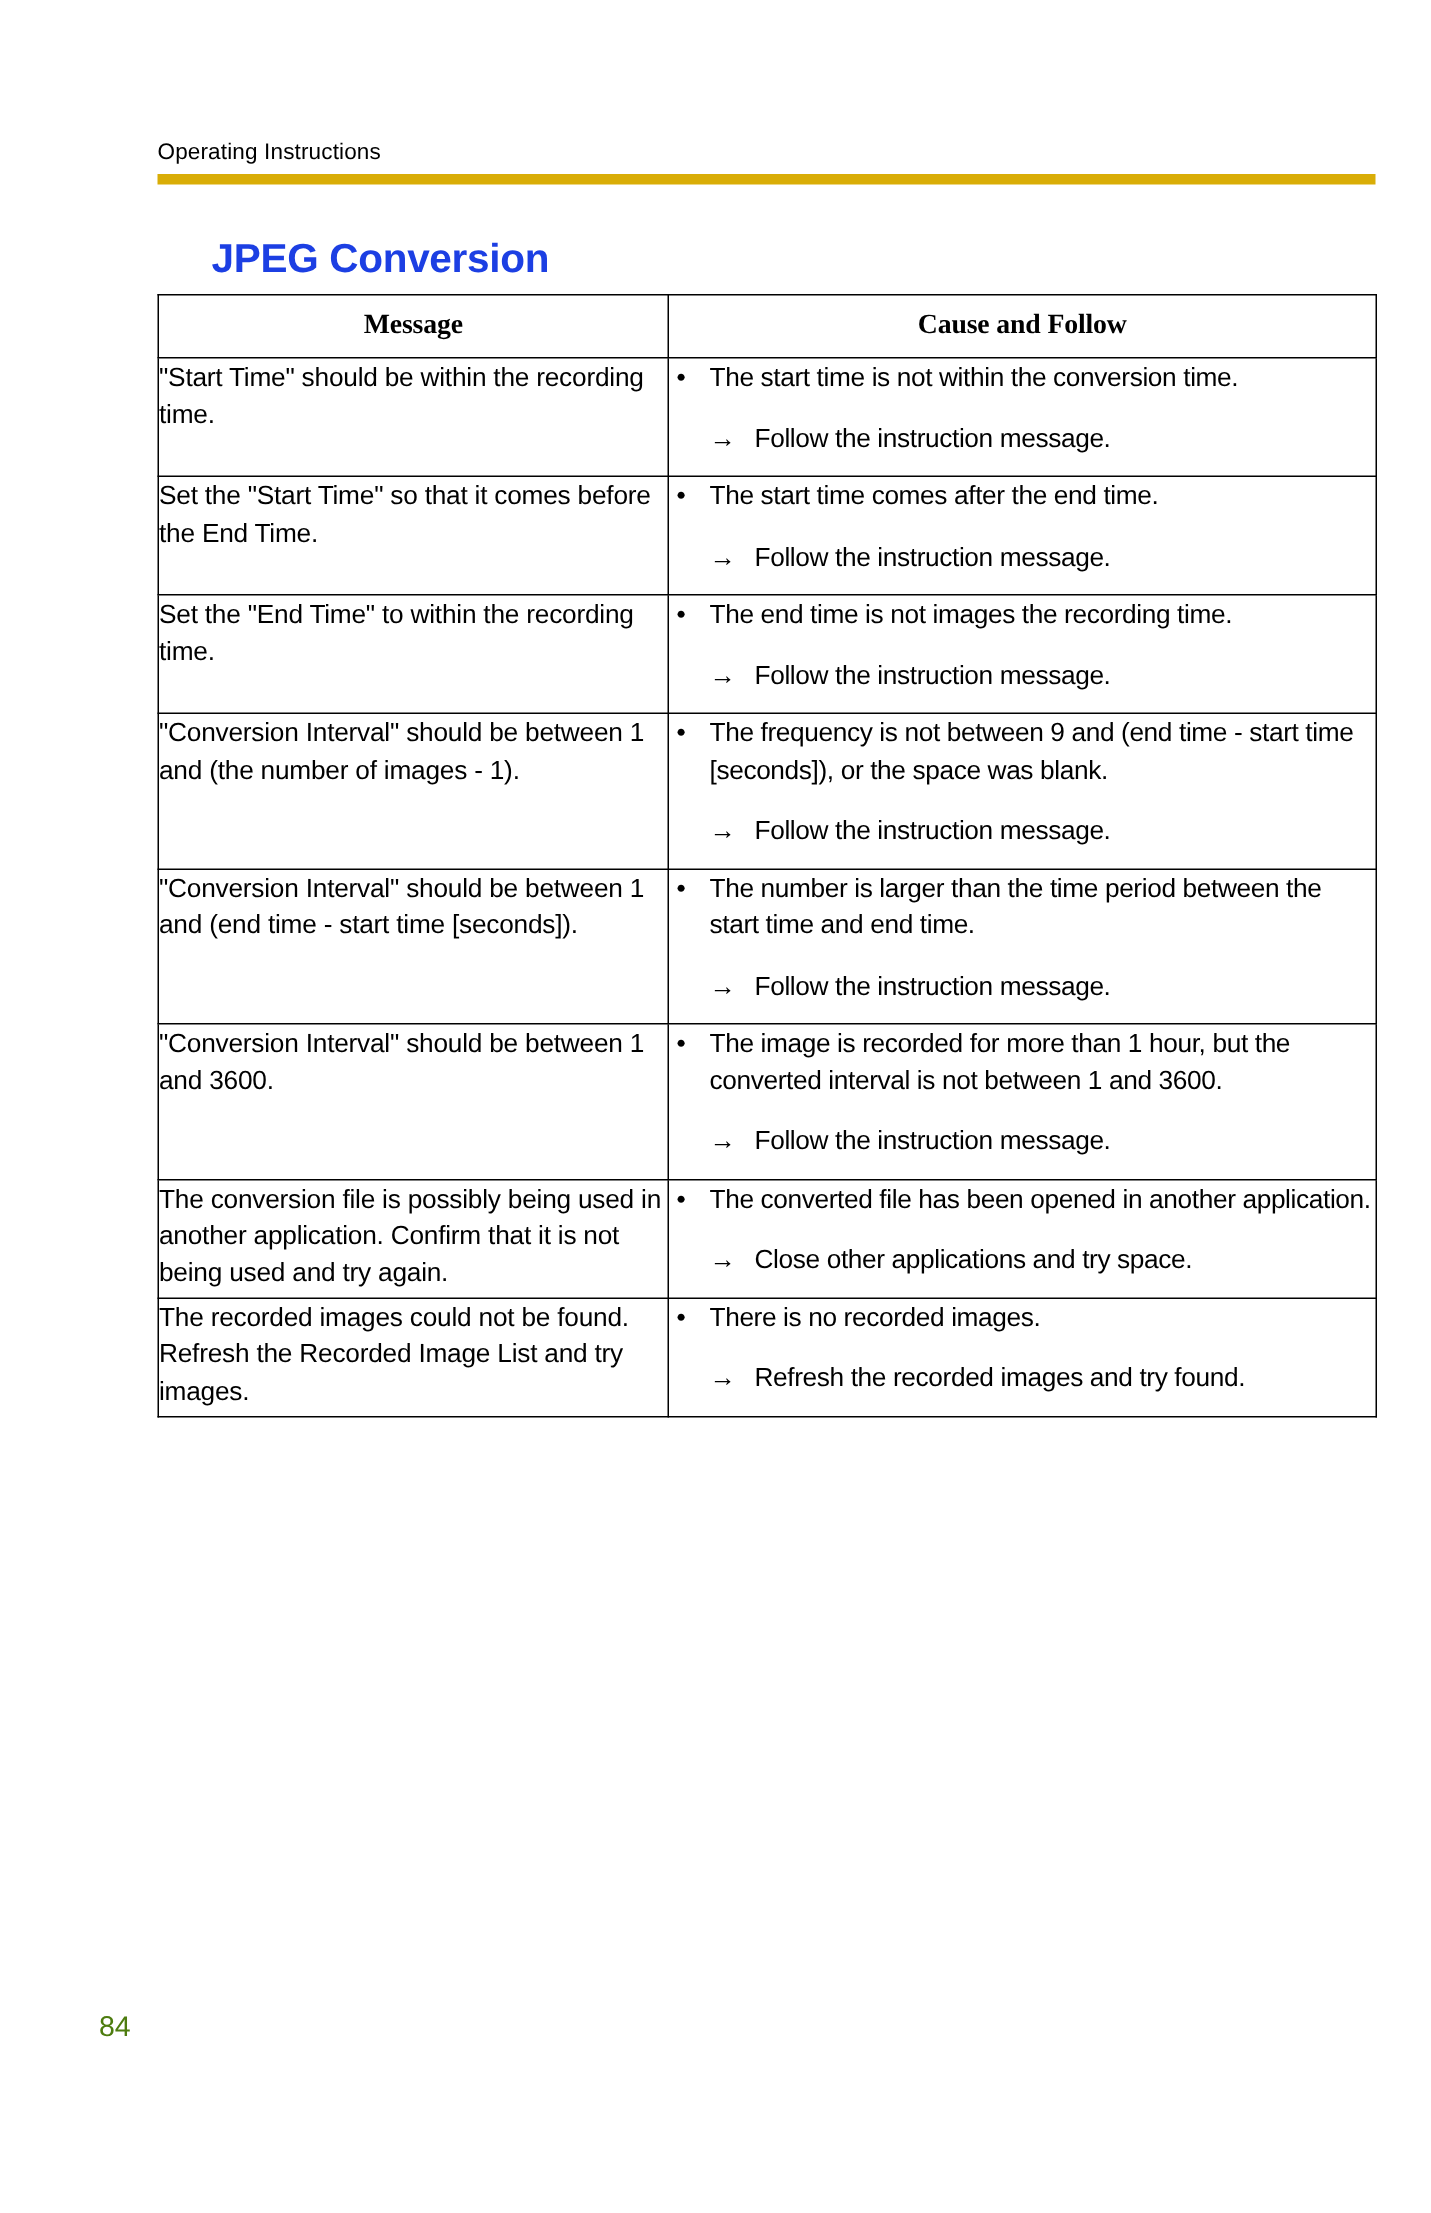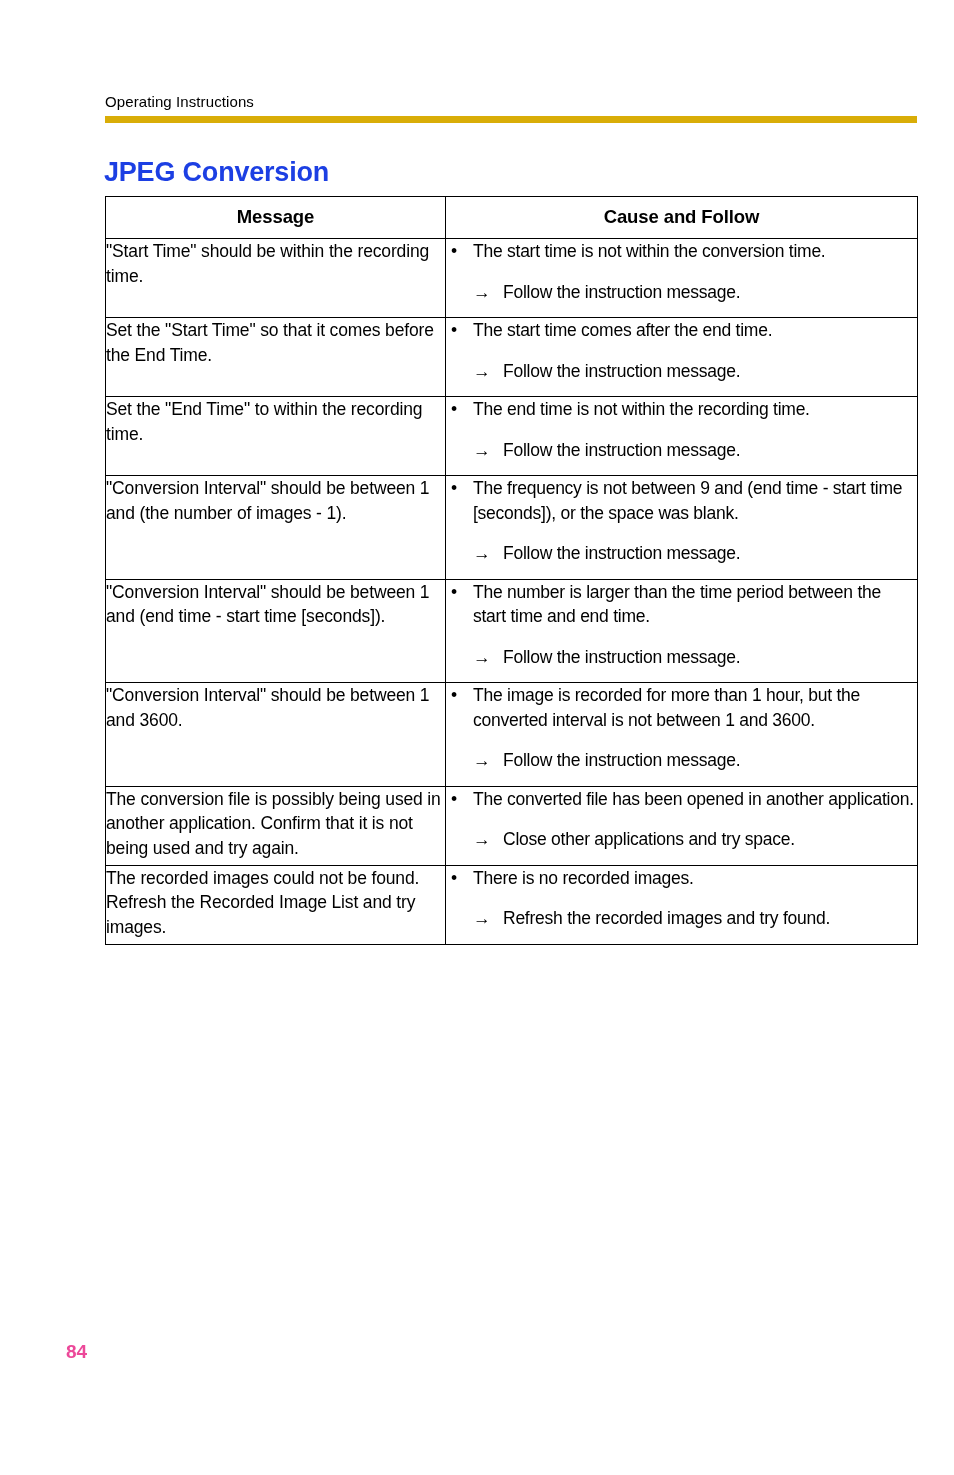--- a/index.html
+++ b/index.html
@@ -74,20 +74,21 @@
     padding: 0;
   }
 
   .msg-table thead th {
     text-align: center;
     font-size: 18.5px;
     line-height: 22px;
     font-weight: bold;
     padding: 9px 6px 10px 6px;
     letter-spacing: -0.1px;
+    font-family: Liberation Serif, serif;
   }
 
   .cell-msg {
     font-size: 17.5px;
     line-height: 24.5px;
     padding: 9px 8px 11px 9px;
     letter-spacing: -0.15px;
   }
 
   .cell-cause {
@@ -127,34 +128,33 @@
 
   .row-tall .cell-cause { padding-bottom: 13px; }
 
   
   .folio {
     position: absolute;
     left: 50px;
     top: 1340px;
     font-size: 19px;
     line-height: 23px;
-    color: #ec4899;
-    font-weight: bold;
+    color: #4d7c0f;
   }
 </style>
 </head>
 <body>
 
 <div class="page">
 
   <div class="running-head">Operating Instructions</div>
 
   <div class="gold-rule" style="background: rgb(217, 173, 7);"></div>
 
-  <h1 class="section-title" style="color: rgb(28, 63, 227);">JPEG Conversion</h1>
+  <h1 class="section-title" style="color: rgb(28, 63, 227); margin-left: 37px;">JPEG Conversion</h1>
 
   <table class="msg-table">
     <colgroup>
       <col class="c1">
       <col class="c2">
     </colgroup>
     <thead>
       <tr>
         <th>Message</th>
         <th>Cause and Follow</th>
@@ -171,21 +171,21 @@
         <tr class="row-tall">
           <td class="cell-msg">Set the "Start Time" so that it comes before the End Time.</td>
           <td class="cell-cause">
             <div class="bullet-line"><span class="bullet-dot">•</span><span>The start time comes after the end time.</span></div>
             <div class="arrow-line"><span class="arrow-glyph">→</span><span>Follow the instruction message.</span></div>
           </td>
         </tr>
         <tr class="row-tall">
           <td class="cell-msg">Set the "End Time" to within the recording time.</td>
           <td class="cell-cause">
-            <div class="bullet-line"><span class="bullet-dot">•</span><span>The end time is not within the recording time.</span></div>
+            <div class="bullet-line"><span class="bullet-dot">•</span><span>The end time is not images the recording time.</span></div>
             <div class="arrow-line"><span class="arrow-glyph">→</span><span>Follow the instruction message.</span></div>
           </td>
         </tr>
         <tr class="row-tall">
           <td class="cell-msg">"Conversion Interval" should be between 1 and (the number of images - 1).</td>
           <td class="cell-cause">
             <div class="bullet-line"><span class="bullet-dot">•</span><span>The frequency is not between 9 and (end time - start time [seconds]), or the space was blank.</span></div>
             <div class="arrow-line"><span class="arrow-glyph">→</span><span>Follow the instruction message.</span></div>
           </td>
         </tr>

